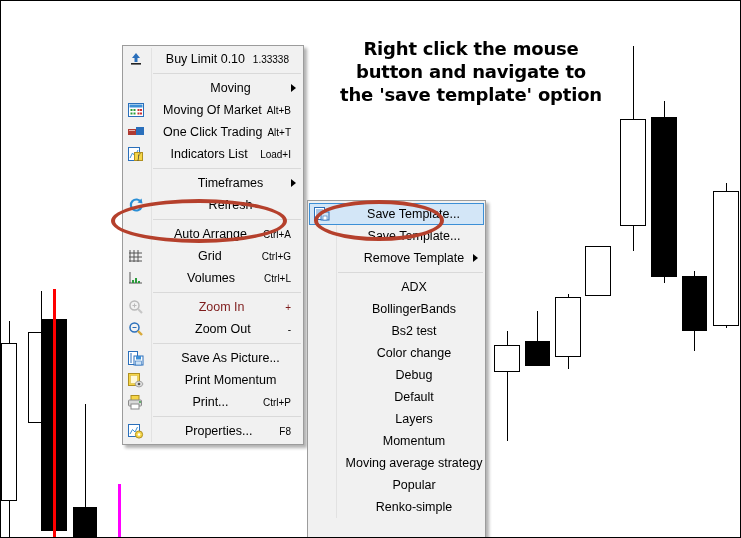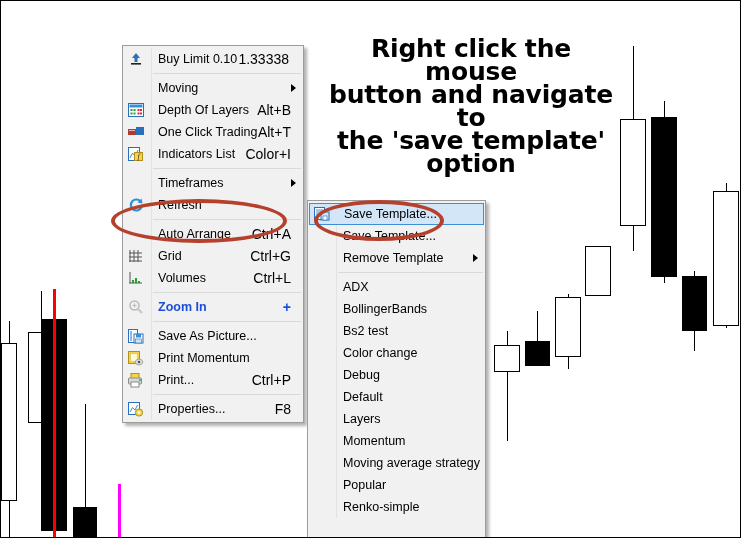--- a/index.html
+++ b/index.html
@@ -46,21 +46,21 @@
 
   
   #callout {
     position: absolute;
     left: 325px;
     top: 36px;
     width: 290px;
     text-align: center;
     font-family: "DejaVu Sans", sans-serif;
     font-weight: bold;
-    font-size: 25px;
+    font-size: 18px;
     line-height: 23px;
     color: #000000;
     letter-spacing: -0.2px;
   }
 
   
   .ctx-menu {
     position: absolute;
     background: #f1f1f1;
     border: 1px solid #9c9c9c;
@@ -84,20 +84,21 @@
   #sub-menu  .gutter { border-right: 1px solid #e2e2e2; }
 
   .menu-item {
     position: relative;
     display: flex;
     align-items: center;
     height: 22px;
     padding-left: 28px;
     cursor: default;
     white-space: nowrap;
+    text-align: center;
   }
   .menu-item .mi-icon {
     position: absolute;
     left: 4px;
     top: 50%;
     margin-top: -8px;
     width: 18px;
     height: 16px;
     display: flex;
     align-items: center;
@@ -105,34 +106,34 @@
   }
   .menu-item .mi-label {
     flex: 1 1 auto;
     padding-left: 7px;
     color: #000000;
   }
   .menu-item .mi-accel {
     flex: 0 0 auto;
     padding-right: 12px;
     color: #000000;
-    font-size: 14px;
+    font-size: 10px;
   }
   .menu-item .mi-arrow {
     position: absolute;
     right: 7px;
     top: 50%;
     margin-top: -4px;
     width: 0; height: 0;
     border-top: 4px solid transparent;
     border-bottom: 4px solid transparent;
     border-left: 5px solid #000000;
   }
   .menu-item.disabled .mi-label,
-  .menu-item.disabled .mi-accel { color: #1d4ed8; font-weight: bold; }
+  .menu-item.disabled .mi-accel { color: #7f1d1d; }
 
   .menu-item.selected {
     background: #d3e6f7;
     border: 1px solid #3c8fd6;
     height: 22px;
     margin: 0 1px;
     padding-left: 27px;
     box-sizing: border-box;
   }
   .menu-sep {
@@ -246,21 +247,21 @@
               <rect x="2.5" y="6" width="2" height="2" fill="#2a9b3a"></rect>
               <rect x="5.5" y="6" width="2" height="2" fill="#2a9b3a"></rect>
               <rect x="9.5" y="6" width="2" height="2" fill="#cc3030"></rect>
               <rect x="12" y="6" width="2" height="2" fill="#cc3030"></rect>
               <rect x="2.5" y="9.5" width="2" height="2" fill="#2a9b3a"></rect>
               <rect x="5.5" y="9.5" width="2" height="2" fill="#2a9b3a"></rect>
               <rect x="9.5" y="9.5" width="2" height="2" fill="#cc3030"></rect>
               <rect x="12" y="9.5" width="2" height="2" fill="#cc3030"></rect>
             </svg>
         </span>
-        <span class="mi-label">Depth Of Layers</span>
+        <span class="mi-label">Moving Of Market</span>
         <span class="mi-accel">Alt+B</span>
       </div>
 
       <div class="menu-item">
         <span class="mi-icon">
           <svg width="16" height="10" viewBox="0 0 16 10">
               <rect x="0" y="2" width="8" height="6" fill="#b03a32"></rect>
               <rect x="8" y="0" width="8" height="8" fill="#2a6fbb"></rect>
               <rect x="1" y="3" width="6" height="1" fill="#e2b0ad"></rect>
             </svg>
@@ -272,21 +273,21 @@
       <div class="menu-item">
         <span class="mi-icon">
           <svg width="16" height="15" viewBox="0 0 16 15">
               <rect x="0.5" y="0.5" width="11" height="13" fill="#fff" stroke="#2a6fbb"></rect>
               <path d="M2 11 L4.5 6 L7 9 L10 3" stroke="#3c8fd6" fill="none" stroke-width="1"></path>
               <rect x="6.5" y="5.5" width="8" height="8" fill="#f5d547" stroke="#b09020"></rect>
               <text x="10.5" y="12" font-size="8" font-family="serif" font-style="italic" text-anchor="middle" fill="#333">f</text>
             </svg>
         </span>
         <span class="mi-label">Indicators List</span>
-        <span class="mi-accel">Color+I</span>
+        <span class="mi-accel">Load+I</span>
       </div>
       <div class="menu-sep"></div>
 
       <div class="menu-item">
         <span class="mi-label">Timeframes</span>
         <span class="mi-arrow"></span>
       </div>
 
 
       <div class="menu-item">
@@ -343,20 +344,31 @@
               <circle cx="6.5" cy="6.5" r="4.5" fill="none" stroke="#b9b9b9" stroke-width="1.5"></circle>
               <line x1="4.5" y1="6.5" x2="8.5" y2="6.5" stroke="#b9b9b9"></line>
               <line x1="6.5" y1="4.5" x2="6.5" y2="8.5" stroke="#b9b9b9"></line>
               <line x1="10" y1="10" x2="14" y2="14" stroke="#c6c6c6" stroke-width="2.2"></line>
             </svg>
         </span>
         <span class="mi-label">Zoom In</span>
         <span class="mi-accel">+</span>
       </div>
 
+      <div class="menu-item">
+        <span class="mi-icon">
+          <svg width="16" height="16" viewBox="0 0 16 16">
+              <circle cx="6.5" cy="6.5" r="4.5" fill="none" stroke="#2a6fbb" stroke-width="1.5"></circle>
+              <line x1="4.5" y1="6.5" x2="8.5" y2="6.5" stroke="#2a6fbb"></line>
+              <line x1="10" y1="10" x2="14" y2="14" stroke="#d8a93a" stroke-width="2.4"></line>
+            </svg>
+        </span>
+        <span class="mi-label">Zoom Out</span>
+        <span class="mi-accel">-</span>
+      </div>
       <div class="menu-sep"></div>
 
       <div class="menu-item">
         <span class="mi-icon">
           <svg width="16" height="15" viewBox="0 0 16 15">
               <rect x="0.5" y="0.5" width="9" height="13" fill="#fff" stroke="#2a6fbb"></rect>
               <line x1="3" y1="2" x2="3" y2="12" stroke="#2a6fbb"></line>
               <rect x="6" y="5" width="9" height="9" fill="#fff" stroke="#2a6fbb"></rect>
               <rect x="8" y="5" width="5" height="3.5" fill="#3c8fd6"></rect>
               <rect x="7.5" y="10" width="6" height="4" fill="#cfe3f5" stroke="#2a6fbb" stroke-width="0.6"></rect>

